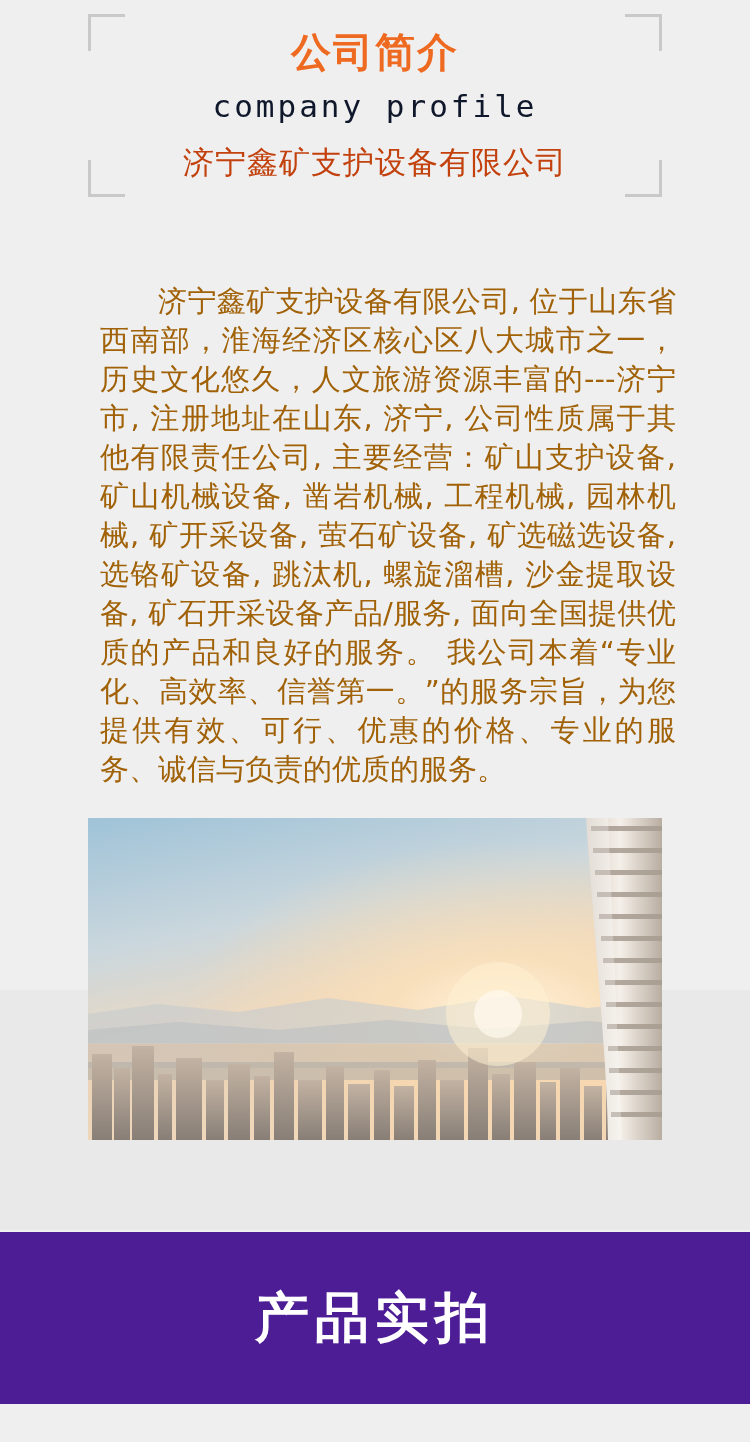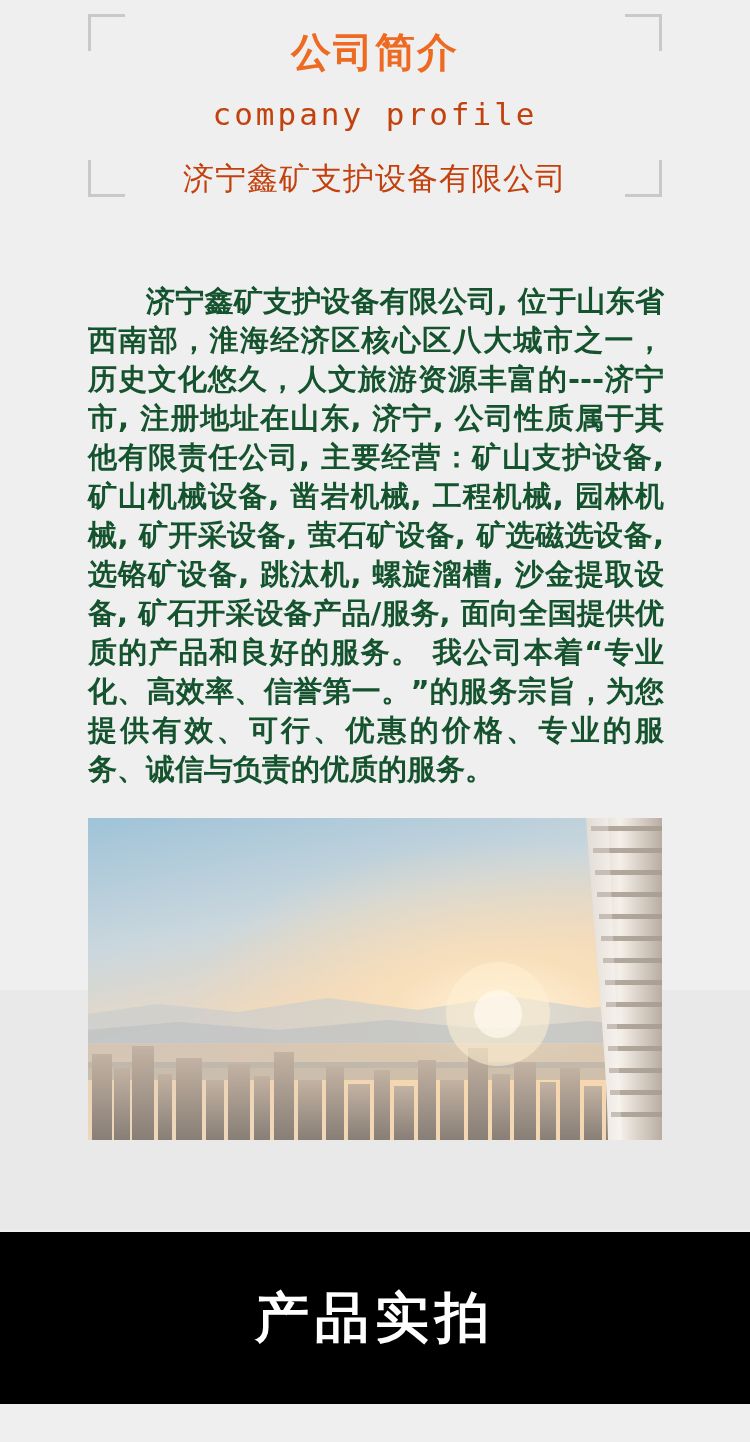--- a/index.html
+++ b/index.html
@@ -51,45 +51,45 @@
     font-size: 40px;
     font-weight: bold;
     color: #ef6a21;
     letter-spacing: 2px;
     line-height: 56px;
     margin: 0;
   }
   .title-en {
     font-family: "DejaVu Sans Mono", "Liberation Mono", monospace;
     font-size: 31px;
-    color: #c2410c;
+    color: #0f172a;
     letter-spacing: 3px;
     line-height: 52px;
-    margin: 8px;
+    margin: 0;
   }
   .title-sub {
     font-size: 31px;
     color: #c2410c;
     letter-spacing: 1px;
     line-height: 62px;
     margin: 0;
   }
 
   .profile-text {
     position: absolute;
     top: 282px;
-    left: 88px;
+    left: 100px;
     width: 576px;
     font-family: "DejaVu Sans", "Liberation Sans", sans-serif;
     font-size: 29px;
     line-height: 39px;
-    color: #14532d;
+    color: #a16207;
     text-align: justify;
     text-indent: 58px;
-    font-weight: bold;
+    font-weight: normal;
   }
   .photo-svg { display: block; width: 574px; height: 322px; }
 
   
   .gap-band {
     position: absolute;
     top: 990px;
     left: 0;
     width: 750px;
     height: 240px;
@@ -104,21 +104,21 @@
     z-index: 5;
   }
 
   
   .product-banner {
     position: absolute;
     top: 1232px;
     left: 0;
     width: 750px;
     height: 172px;
-    background: #000000;
+    background: #4c1d95;
     display: flex;
     align-items: center;
     justify-content: center;
   }
   .product-banner-title {
     font-size: 54px;
     font-weight: bold;
     color: #ffffff;
     letter-spacing: 6px;
   }

